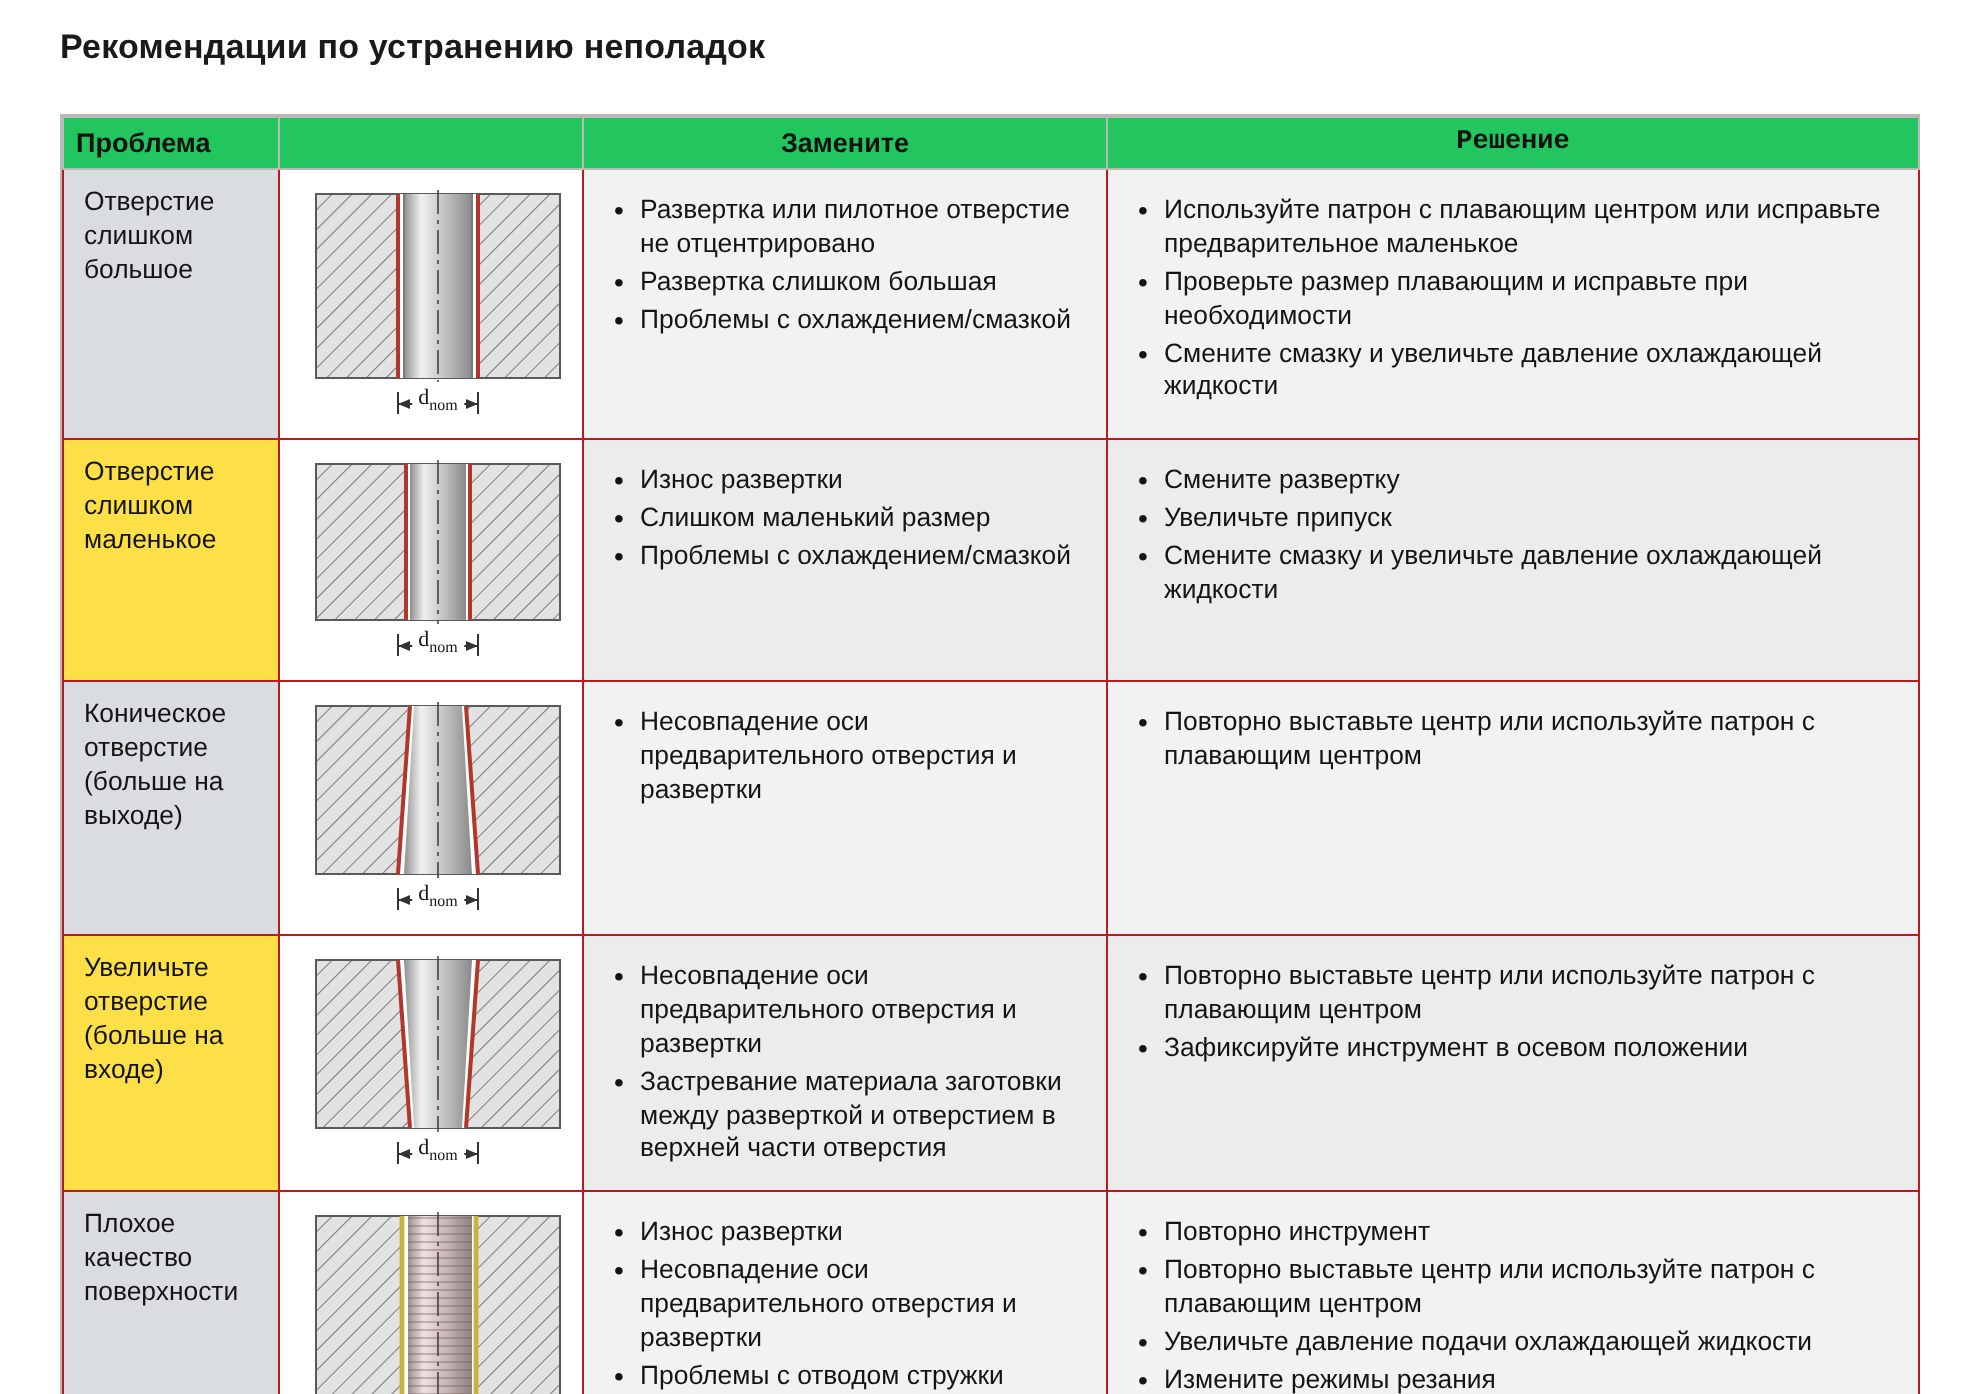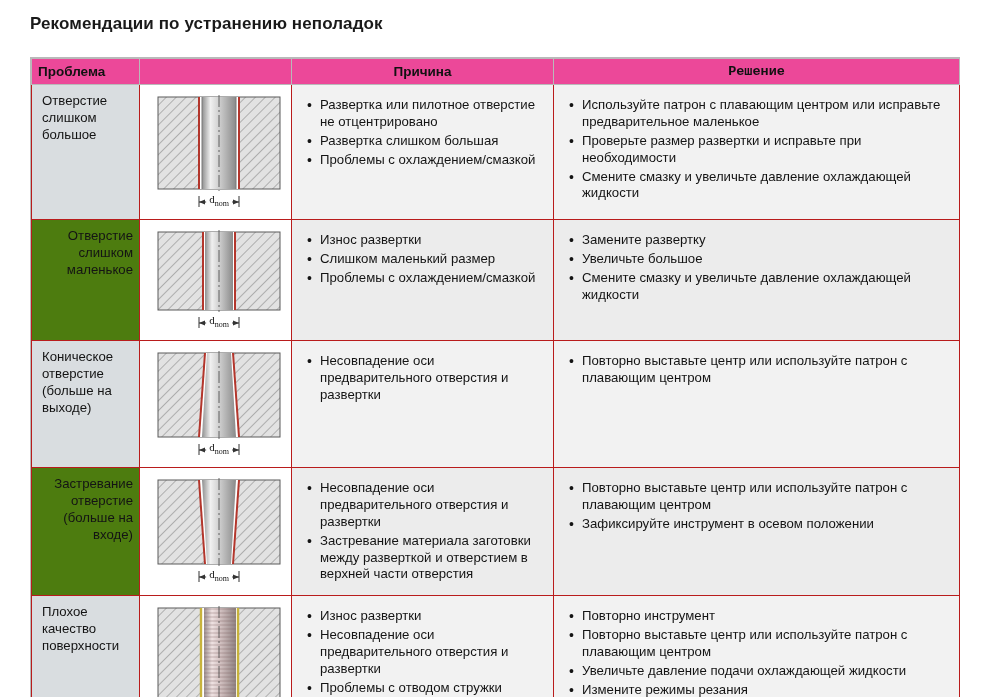--- a/index.html
+++ b/index.html
@@ -36,21 +36,21 @@
     width: 930px;
     border: 1px solid #b9b9b9;
     box-sizing: border-box;
   }
   table.tbl {
     border-collapse: collapse;
     width: 100%;
     table-layout: fixed;
   }
   table.tbl th {
-    background: #ec4899;
+    background: #22c55e;
     border: 1px solid #b9b9b9;
     font-size: 13.5px;
     font-weight: bold;
     padding: 5px 6px;
     color: #111;
   }
   th.col-problem { width: 108px; text-align: left; padding-left: 14px; }
   th.col-img { width: 152px; border-left: none; }
   th.col-cause { width: 262px; }
   th.col-sol { width: 406px; font-family: Liberation Mono, monospace; }
@@ -61,21 +61,21 @@
     line-height: 1.28;
     padding: 8px 6px 8px 10px;
     color: #141414;
   }
   td.problem {
     background: #d9dde0;
     width: 108px;
     padding-left: 12px;
     padding-top: 10px;
   }
-  tr.alt td.problem { background: #4d7c0f; text-align: right; }
+  tr.alt td.problem { background: #fde047; }
   td.imgcell {
     background: #ffffff;
     width: 152px;
     padding: 6px 2px 4px 2px;
     text-align: center;
     border-left: 1px solid #b9b9b9;
   }
   td.cause, td.sol {
     background: #f2f2f2;
   }
@@ -137,21 +137,21 @@
       <colgroup>
         <col style="width:108px">
           <col style="width:152px">
           <col style="width:262px">
           <col style="width:406px">
       </colgroup>
       <thead>
         <tr>
           <th class="col-problem">Проблема</th>
           <th class="col-img"></th>
-          <th class="col-cause">Причина</th>
+          <th class="col-cause">Замените</th>
           <th class="col-sol">Решение</th>
         </tr>
       </thead>
       <tbody>
 
         <tr>
           <td class="problem">
             <span class="prob-text">Отверстие слишком большое</span>
           </td>
           <td class="imgcell">
@@ -193,21 +193,21 @@
           <td class="cause">
             <ul class="bullets">
               <li>Развертка или пилотное отверстие не отцентрировано</li>
               <li>Развертка слишком большая</li>
               <li>Проблемы с охлаждением/смазкой</li>
             </ul>
           </td>
           <td class="sol">
             <ul class="bullets">
               <li>Используйте патрон с плавающим центром или исправьте предварительное маленькое</li>
-              <li>Проверьте размер развертки и исправьте при необходимости</li>
+              <li>Проверьте размер плавающим и исправьте при необходимости</li>
               <li>Смените смазку и увеличьте давление охлаждающей жидкости</li>
             </ul>
           </td>
         </tr>
 
         <tr class="alt">
           <td class="problem">
             <span class="prob-text">Отверстие слишком маленькое</span>
           </td>
           <td class="imgcell">
@@ -246,22 +246,22 @@
           </td>
           <td class="cause">
             <ul class="bullets">
               <li>Износ развертки</li>
               <li>Слишком маленький размер</li>
               <li>Проблемы с охлаждением/смазкой</li>
             </ul>
           </td>
           <td class="sol">
             <ul class="bullets">
-              <li>Замените развертку</li>
-              <li>Увеличьте большое</li>
+              <li>Смените развертку</li>
+              <li>Увеличьте припуск</li>
               <li>Смените смазку и увеличьте давление охлаждающей жидкости</li>
             </ul>
           </td>
         </tr>
 
         <tr>
           <td class="problem">
             <span class="prob-text">Коническое отверстие (больше на выходе)</span>
           </td>
           <td class="imgcell">
@@ -305,21 +305,21 @@
           </td>
           <td class="sol">
             <ul class="bullets">
               <li>Повторно выставьте центр или используйте патрон с плавающим центром</li>
             </ul>
           </td>
         </tr>
 
         <tr class="alt">
           <td class="problem">
-            <span class="prob-text">Застревание отверстие (больше на входе)</span>
+            <span class="prob-text">Увеличьте отверстие (больше на входе)</span>
           </td>
           <td class="imgcell">
             <div class="fig">
               <svg width="138" height="92" viewBox="0 0 138 92">
                 <defs>
                   <pattern id="hatchD" width="7" height="7" patternTransform="rotate(45)" patternUnits="userSpaceOnUse">
                     <rect width="7" height="7" fill="#e2e2e2"></rect>
                     <line x1="0" y1="0" x2="0" y2="7" stroke="#6f6f6f" stroke-width="0.9"></line>
                   </pattern>
                   <linearGradient id="boreD" x1="0" y1="0" x2="1" y2="0">

